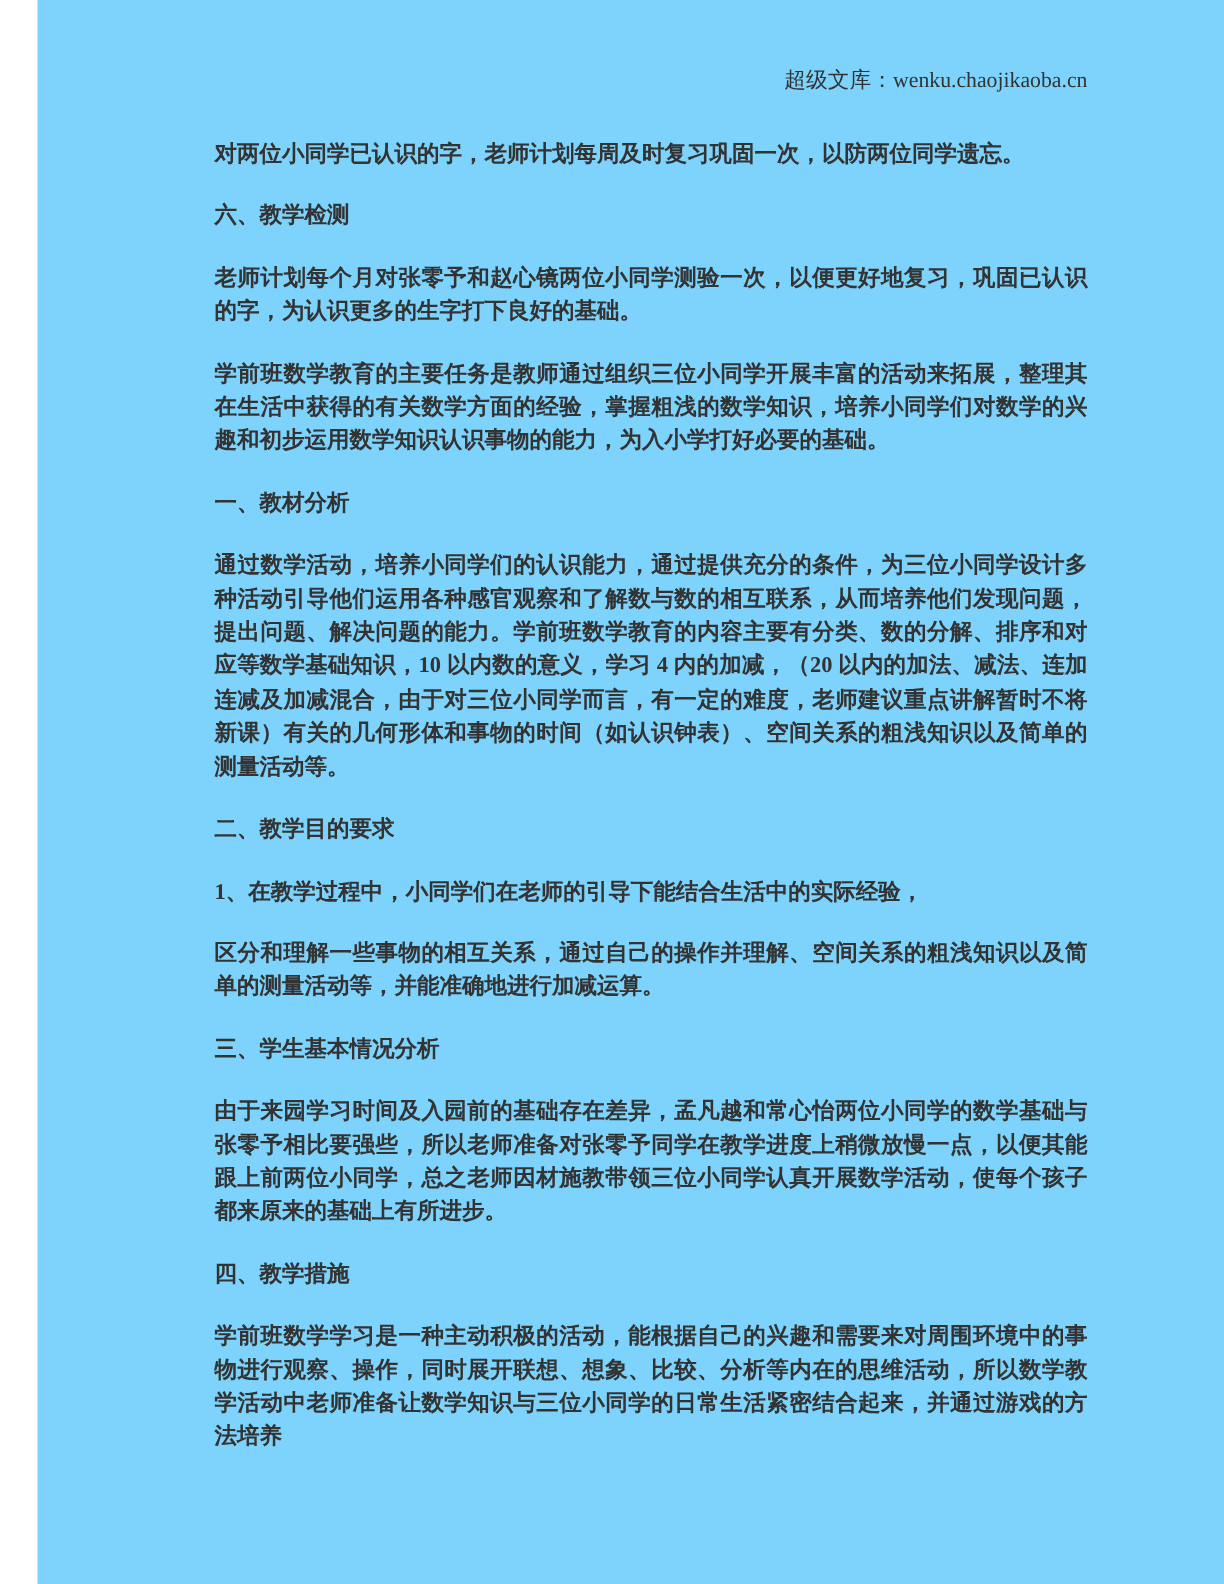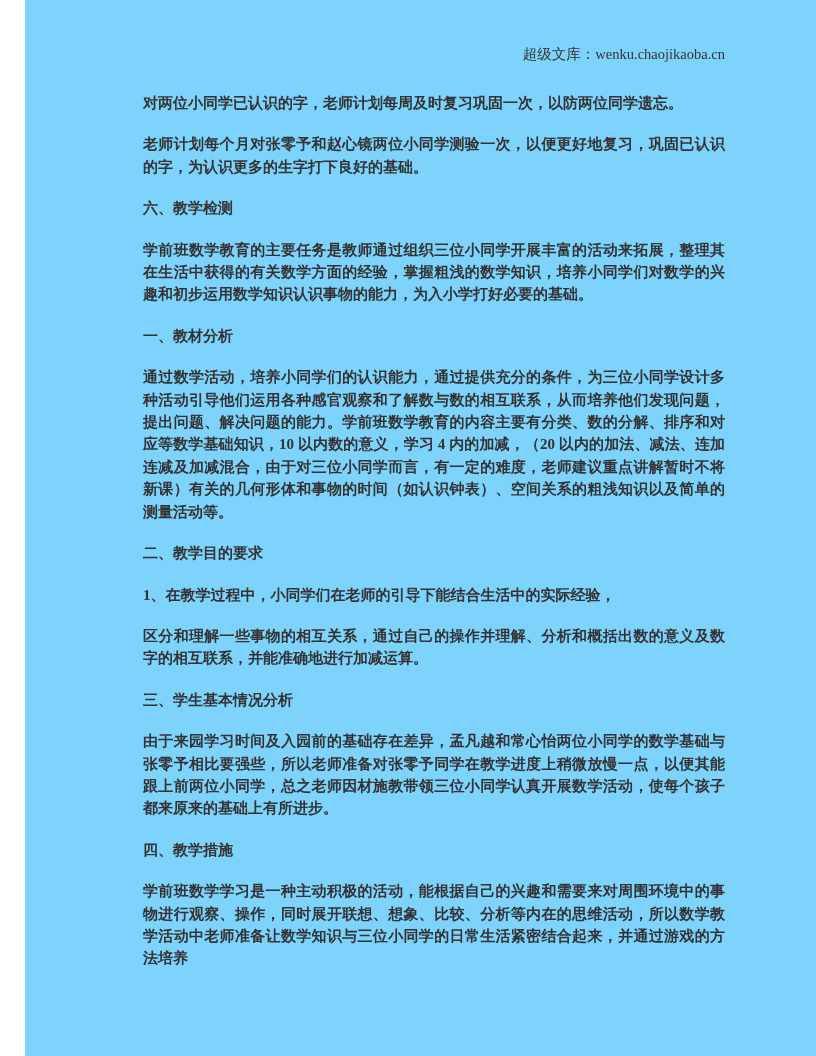--- a/index.html
+++ b/index.html
@@ -38,26 +38,26 @@
   }
 </style>
 </head>
 <body>
 
 <div class="page">
   <div class="doc-header">超级文库：wenku.chaojikaoba.cn</div>
 
   <div class="doc-body">
     <p>对两位小同学已认识的字，老师计划每周及时复习巩固一次，以防两位同学遗忘。</p>
+    <p>六、教学检测</p>
     <p>老师计划每个月对张零予和赵心镜两位小同学测验一次，以便更好地复习，巩固已认识的字，为认识更多的生字打下良好的基础。</p>
-    <p>六、教学检测</p>
     <p>学前班数学教育的主要任务是教师通过组织三位小同学开展丰富的活动来拓展，整理其在生活中获得的有关数学方面的经验，掌握粗浅的数学知识，培养小同学们对数学的兴趣和初步运用数学知识认识事物的能力，为入小学打好必要的基础。</p>
     <p>一、教材分析</p>
     <p>通过数学活动，培养小同学们的认识能力，通过提供充分的条件，为三位小同学设计多种活动引导他们运用各种感官观察和了解数与数的相互联系，从而培养他们发现问题，提出问题、解决问题的能力。学前班数学教育的内容主要有分类、数的分解、排序和对应等数学基础知识，10 以内数的意义，学习 4 内的加减，（20 以内的加法、减法、连加连减及加减混合，由于对三位小同学而言，有一定的难度，老师建议重点讲解暂时不将新课）有关的几何形体和事物的时间（如认识钟表）、空间关系的粗浅知识以及简单的测量活动等。</p>
     <p>二、教学目的要求</p>
     <p>1、在教学过程中，小同学们在老师的引导下能结合生活中的实际经验，</p>
-    <p>区分和理解一些事物的相互关系，通过自己的操作并理解、分析和概括出数的意义及数字的相互联系，并能准确地进行加减运算。</p>
+    <p>区分和理解一些事物的相互关系，通过自己的操作并理解、空间关系的粗浅知识以及简单的测量活动等，并能准确地进行加减运算。</p>
     <p>三、学生基本情况分析</p>
     <p>由于来园学习时间及入园前的基础存在差异，孟凡越和常心怡两位小同学的数学基础与张零予相比要强些，所以老师准备对张零予同学在教学进度上稍微放慢一点，以便其能跟上前两位小同学，总之老师因材施教带领三位小同学认真开展数学活动，使每个孩子都来原来的基础上有所进步。</p>
     <p>四、教学措施</p>
     <p>学前班数学学习是一种主动积极的活动，能根据自己的兴趣和需要来对周围环境中的事物进行观察、操作，同时展开联想、想象、比较、分析等内在的思维活动，所以数学教学活动中老师准备让数学知识与三位小同学的日常生活紧密结合起来，并通过游戏的方法培养</p>
   </div>
 </div>
 
 </body></html>

